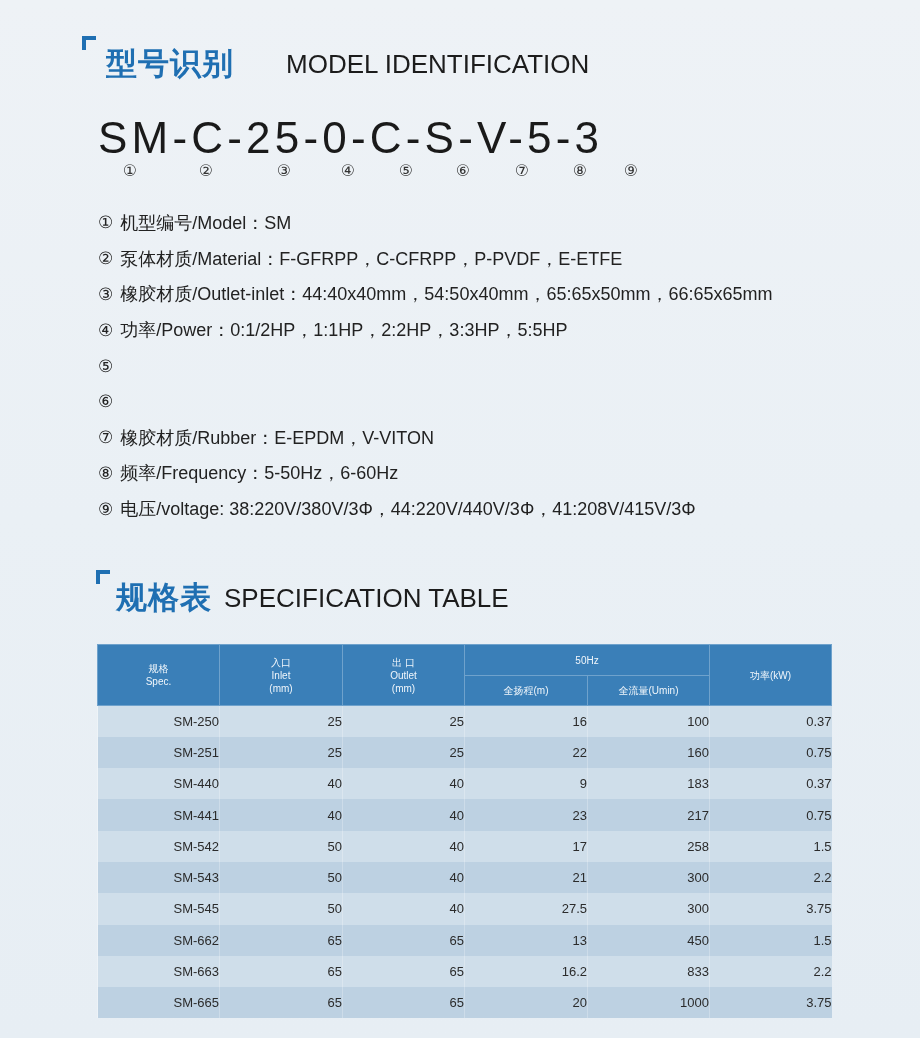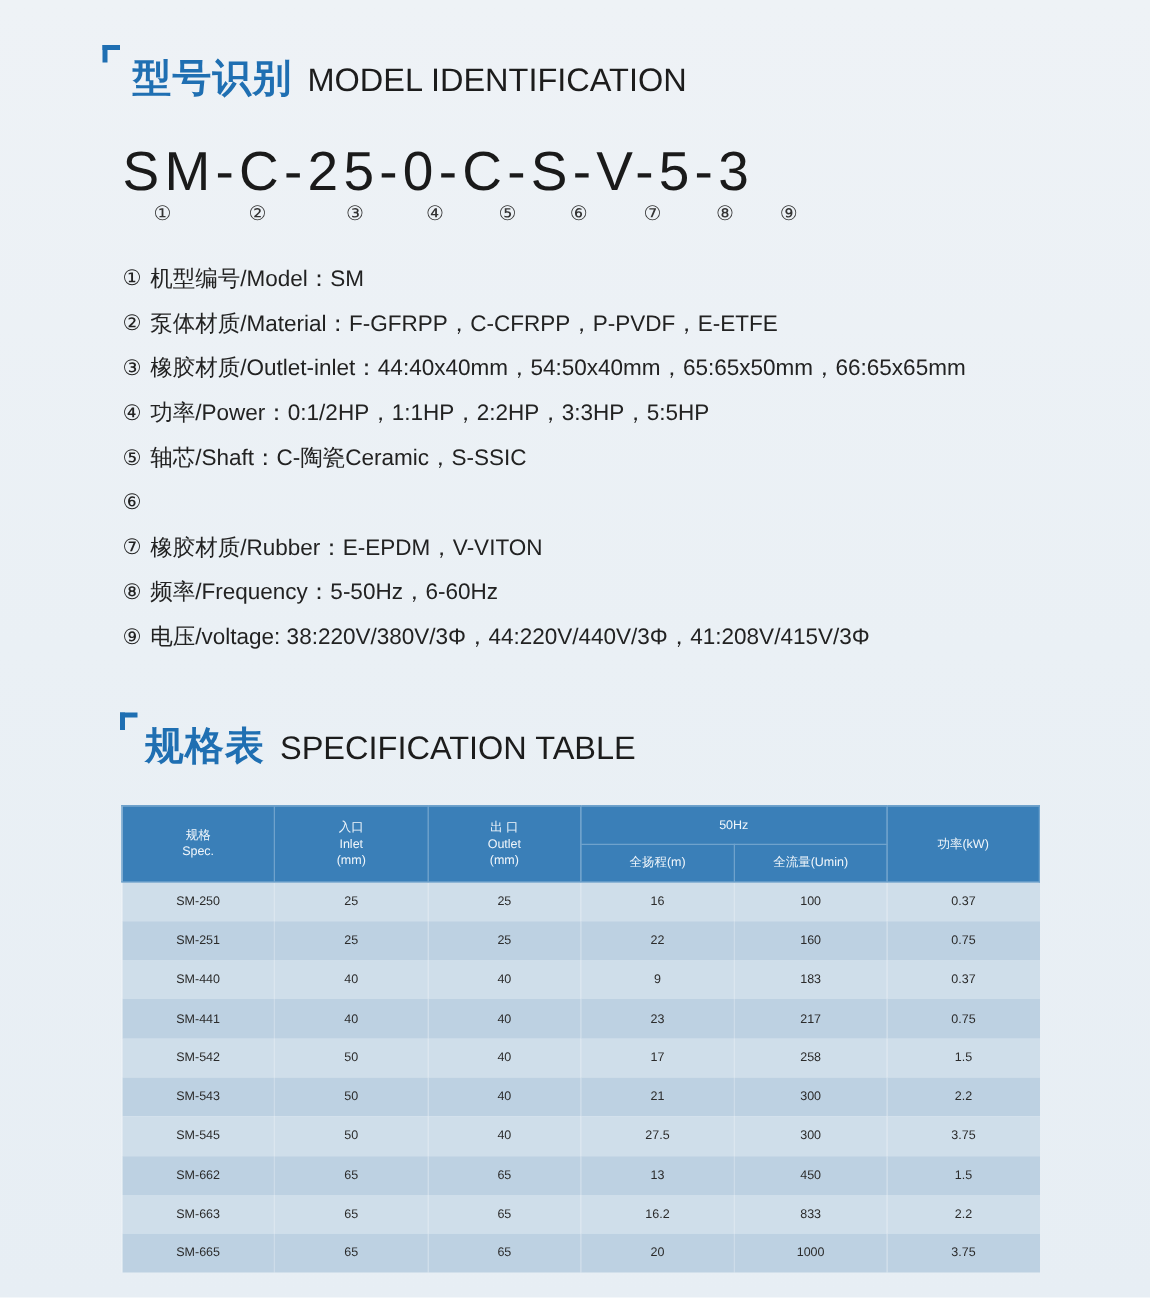--- a/index.html
+++ b/index.html
@@ -30,21 +30,21 @@
     line-height: 1;
   }
   .title-en {
     font-family: "Liberation Sans", sans-serif;
     font-size: 26px;
     color: #1c1c1c;
     margin-left: 12px;
     line-height: 1;
     padding-bottom: 2px;
   }
-  #sec1 { left: 106px; top: 48px; }
+  #sec1 { left: 106px; top: 48px; gap: 40px; }
   #sec1 .bracket { left: -24px; top: -12px; }
   #sec2 { left: 116px; top: 582px; }
   #sec2 .bracket { left: -20px; top: -12px; }
 
   .model-code {
     position: absolute;
     left: 98px; top: 113px;
     font-family: "Liberation Sans", sans-serif;
     font-size: 44px;
     letter-spacing: 4.2px;
@@ -84,22 +84,22 @@
     color: #f0f6fb;
     font-weight: normal;
     font-size: 10px;
     line-height: 13px;
     border: 1px solid #6fa2cc;
     text-align: center;
   }
   table.spec thead tr.r1 th { height: 31px; }
   table.spec thead tr.r2 th { height: 30px; margin-left: 15px; }
   table.spec td {
-    text-align: center;
-    font-size: 10px;
+    text-align: right;
+    font-size: 13px;
     color: #2b2b2b;
     height: 31.3px;
     border-left: 1px solid rgba(255,255,255,0.25);
   }
   table.spec tbody tr:nth-child(odd) td { background: #cfdeea; }
   table.spec tbody tr:nth-child(even) td { background: #bdd1e2; }
   .hdr-line { display: block; }
 </style>
 </head>
 <body>
@@ -136,21 +136,20 @@
   <div class="spec-item">
     <span class="num">③</span>
     <span>橡胶材质/Outlet-inlet：44:40x40mm，54:50x40mm，65:65x50mm，66:65x65mm</span>
   </div>
   <div class="spec-item">
     <span class="num">④</span>
     <span>功率/Power：0:1/2HP，1:1HP，2:2HP，3:3HP，5:5HP</span>
   </div>
   <div class="spec-item">
     <span class="num">⑤</span>
-    <span>轴芯/Shaft：C-陶瓷Ceramic，S-SSIC</span>
   </div>
   <div class="spec-item">
     <span class="num">⑥</span>
   </div>
   <div class="spec-item">
     <span class="num">⑦</span>
     <span>橡胶材质/Rubber：E-EPDM，V-VITON</span>
   </div>
   <div class="spec-item">
     <span class="num">⑧</span>

